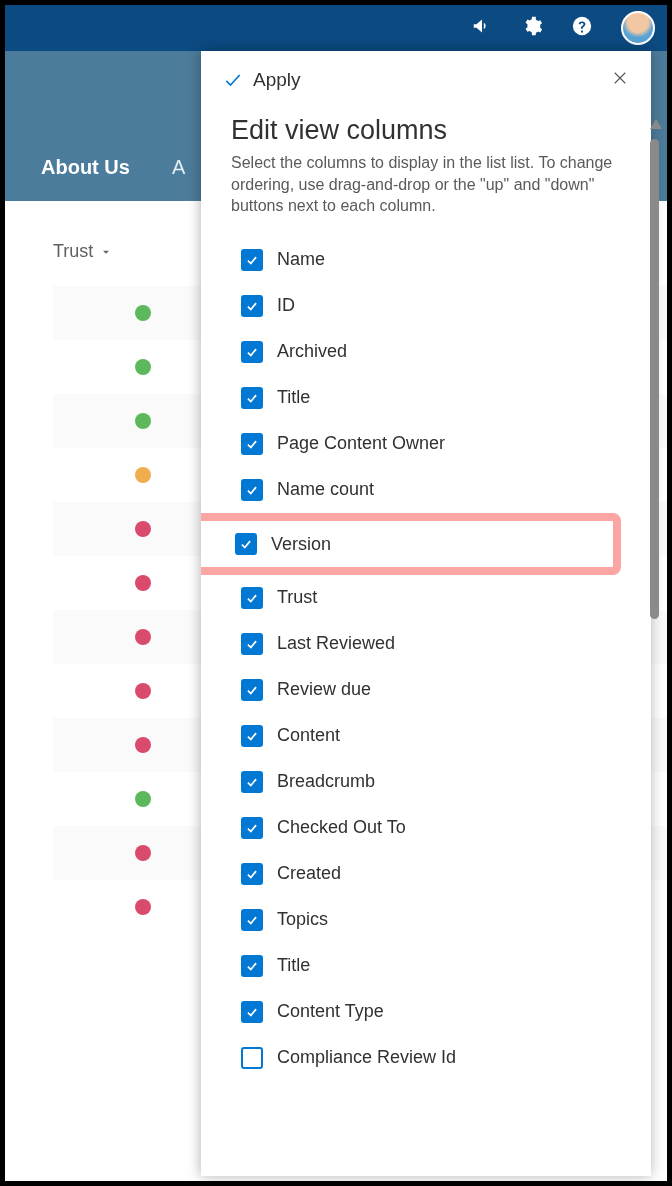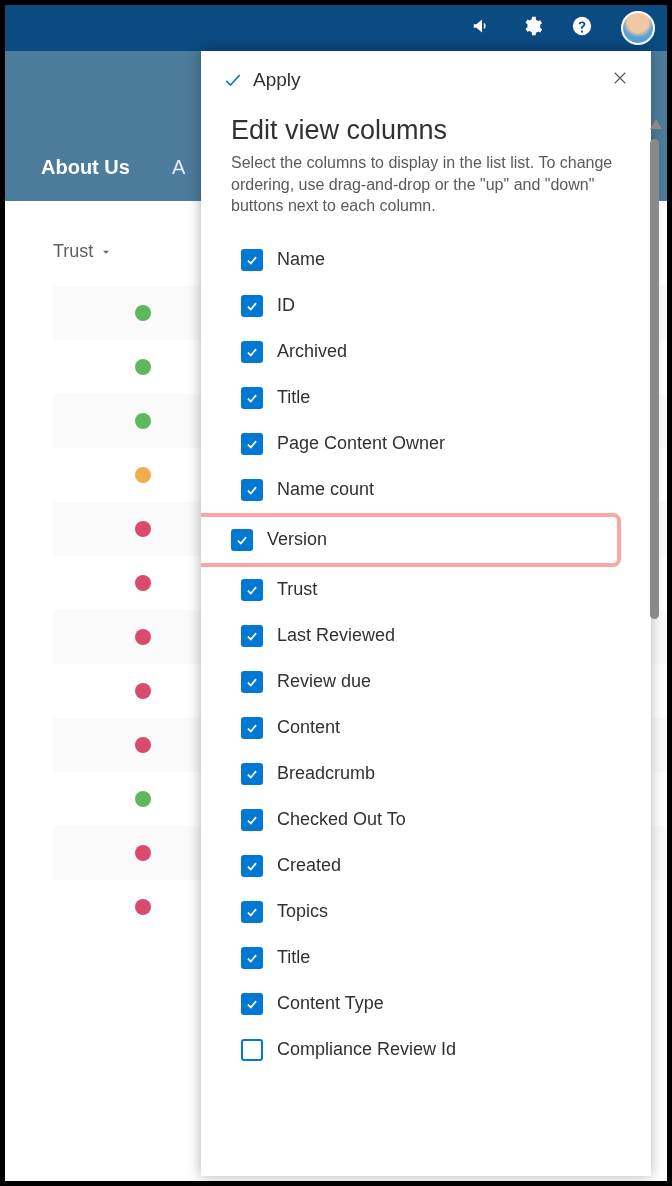--- a/index.html
+++ b/index.html
@@ -117,24 +117,25 @@
   .col-list {
     display: flex; flex-direction: column; gap: 0;
   }
   .col-item {
     display: flex; align-items: center;
     gap: 14px;
     padding: 12px 10px;
     border-radius: 2px;
   }
   .col-item.highlight {
-    border: 4px solid #fca5a5;
+    border: 8px solid #fca5a5;
     border-radius: 8px;
     margin-left: -48px;
     padding-left: 44px;
+    align-items: flex-end;
   }
   .checkbox {
     width: 22px; height: 22px;
     border: 2px solid #0078d4;
     border-radius: 3px;
     display: flex; align-items: center; justify-content: center;
     cursor: pointer;
     flex-shrink: 0;
   }
   .checkbox.checked { background:#0078d4; }

